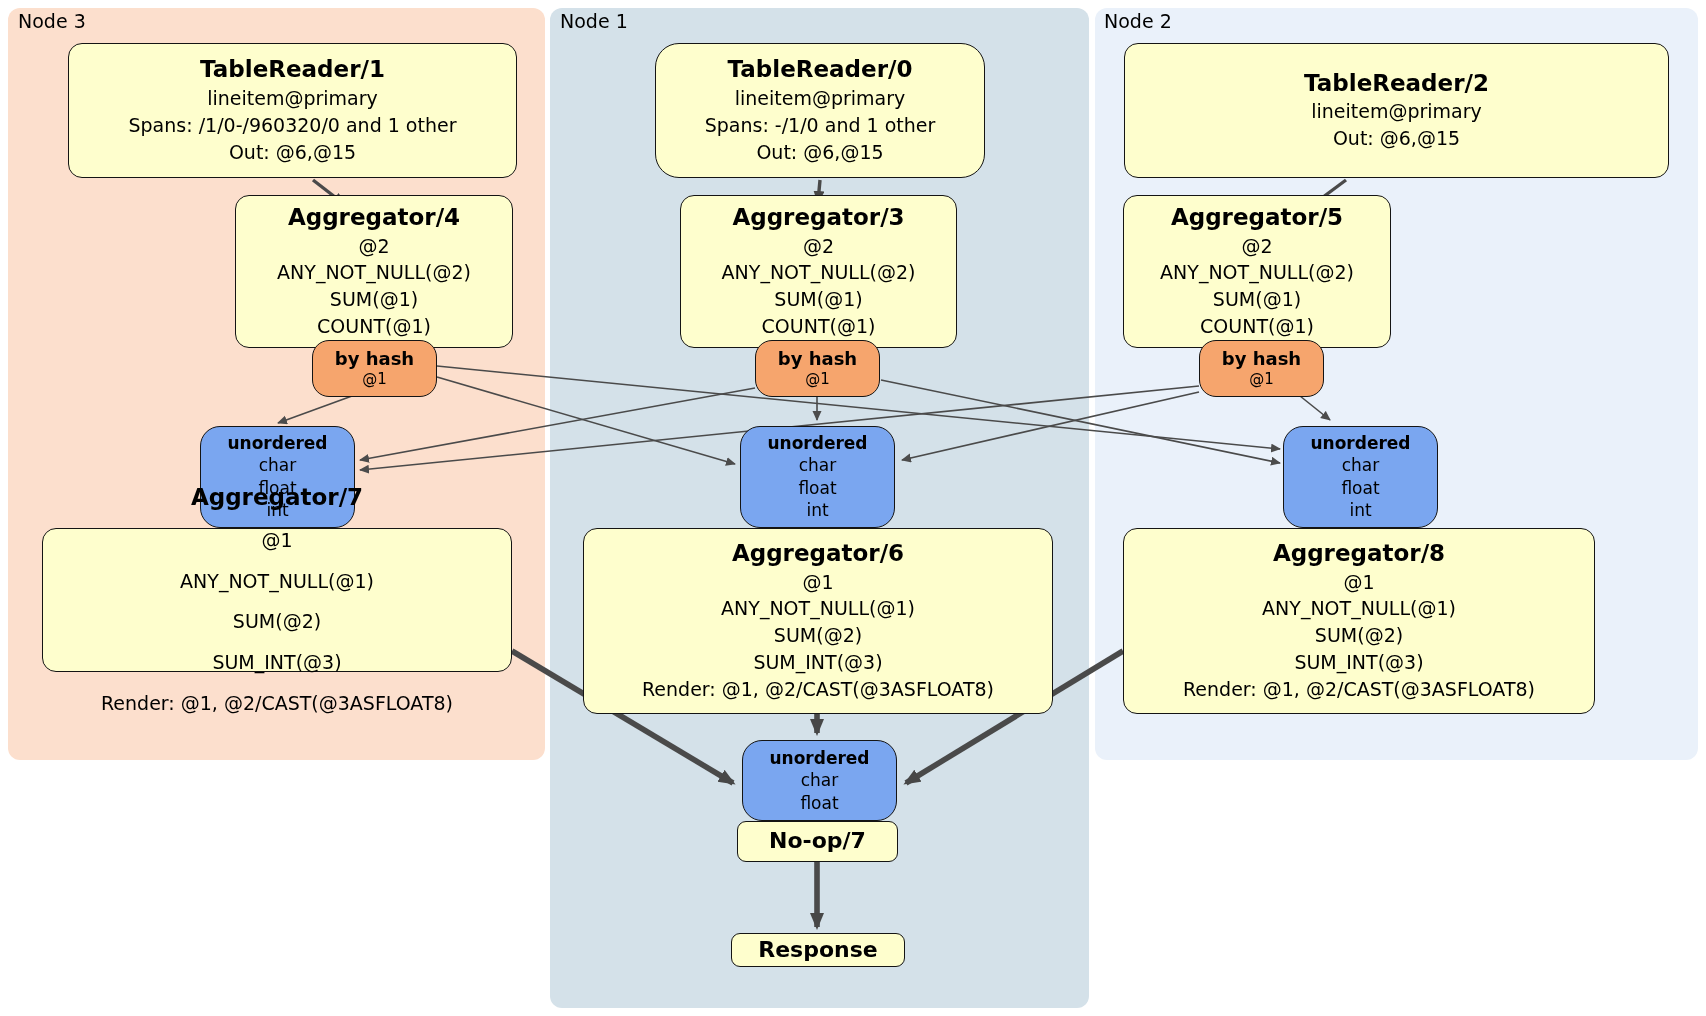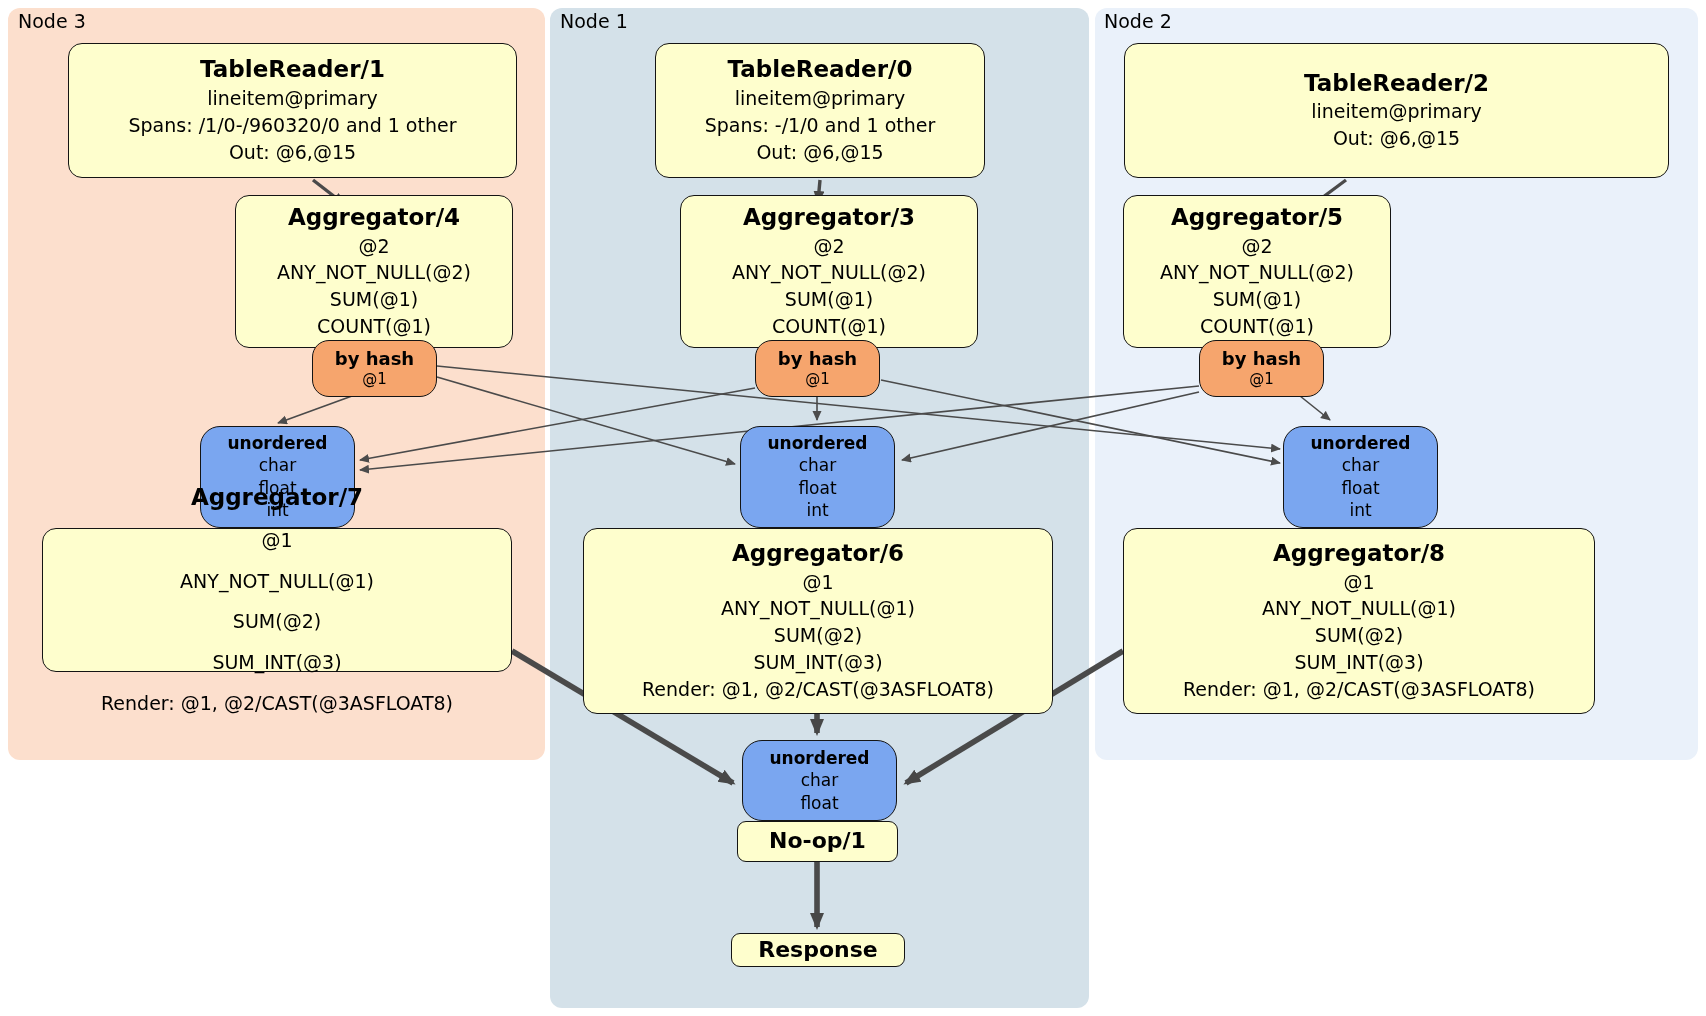--- a/index.html
+++ b/index.html
@@ -105,27 +105,27 @@
     </div>
   <div class="box" style="left:42px;top:528px;width:470px;height:144px;gap:14px;">
     <div class="title">Aggregator/7</div>
   <div class="bline">@1</div>
       <div class="bline">ANY_NOT_NULL(@1)</div>
       <div class="bline">SUM(@2)</div>
       <div class="bline">SUM_INT(@3)</div>
       <div class="bline">Render: @1, @2/CAST(@3ASFLOAT8)</div>
     </div>
 
-  <div class="box" style="left:655px;top:43px;width:330px;height:135px;">
+  <div class="box" style="left:655px;top:43px;width:330px;height:135px;border-radius:24px;">
     <div class="title">TableReader/0</div>
   <div class="bline">lineitem@primary</div>
       <div class="bline">Spans: -/1/0 and 1 other</div>
       <div class="bline">Out: @6,@15</div>
     </div>
-  <div class="box" style="left:680px;top:195px;width:298px;height:153px;">
+  <div class="box" style="left:680px;top:195px;width:277px;height:153px;">
     <div class="title">Aggregator/3</div>
   <div class="bline">@2</div>
       <div class="bline">ANY_NOT_NULL(@2)</div>
       <div class="bline">SUM(@1)</div>
       <div class="bline">COUNT(@1)</div>
     </div>
   <div class="box router" style="left:755px;top:340px;width:125px;height:57px;">
     <div class="title">by hash</div>
   <div class="bline">@1</div>
     </div>
@@ -174,19 +174,19 @@
       <div class="bline">SUM_INT(@3)</div>
       <div class="bline">Render: @1, @2/CAST(@3ASFLOAT8)</div>
     </div>
 
   <div class="box sync" style="left:742px;top:740px;width:155px;height:81px;">
     <div class="title">unordered</div>
   <div class="bline">char</div>
       <div class="bline">float</div>
     </div>
   <div class="box small" style="left:737px;top:821px;width:161px;height:41px;">
-    <div class="title">No-op/1</div>
+    <div class="title">No-op/7</div>
   </div>
   <div class="box small" style="left:731px;top:933px;width:174px;height:34px;">
     <div class="title">Response</div>
   </div>
 
 </div>
 
 </body></html>

